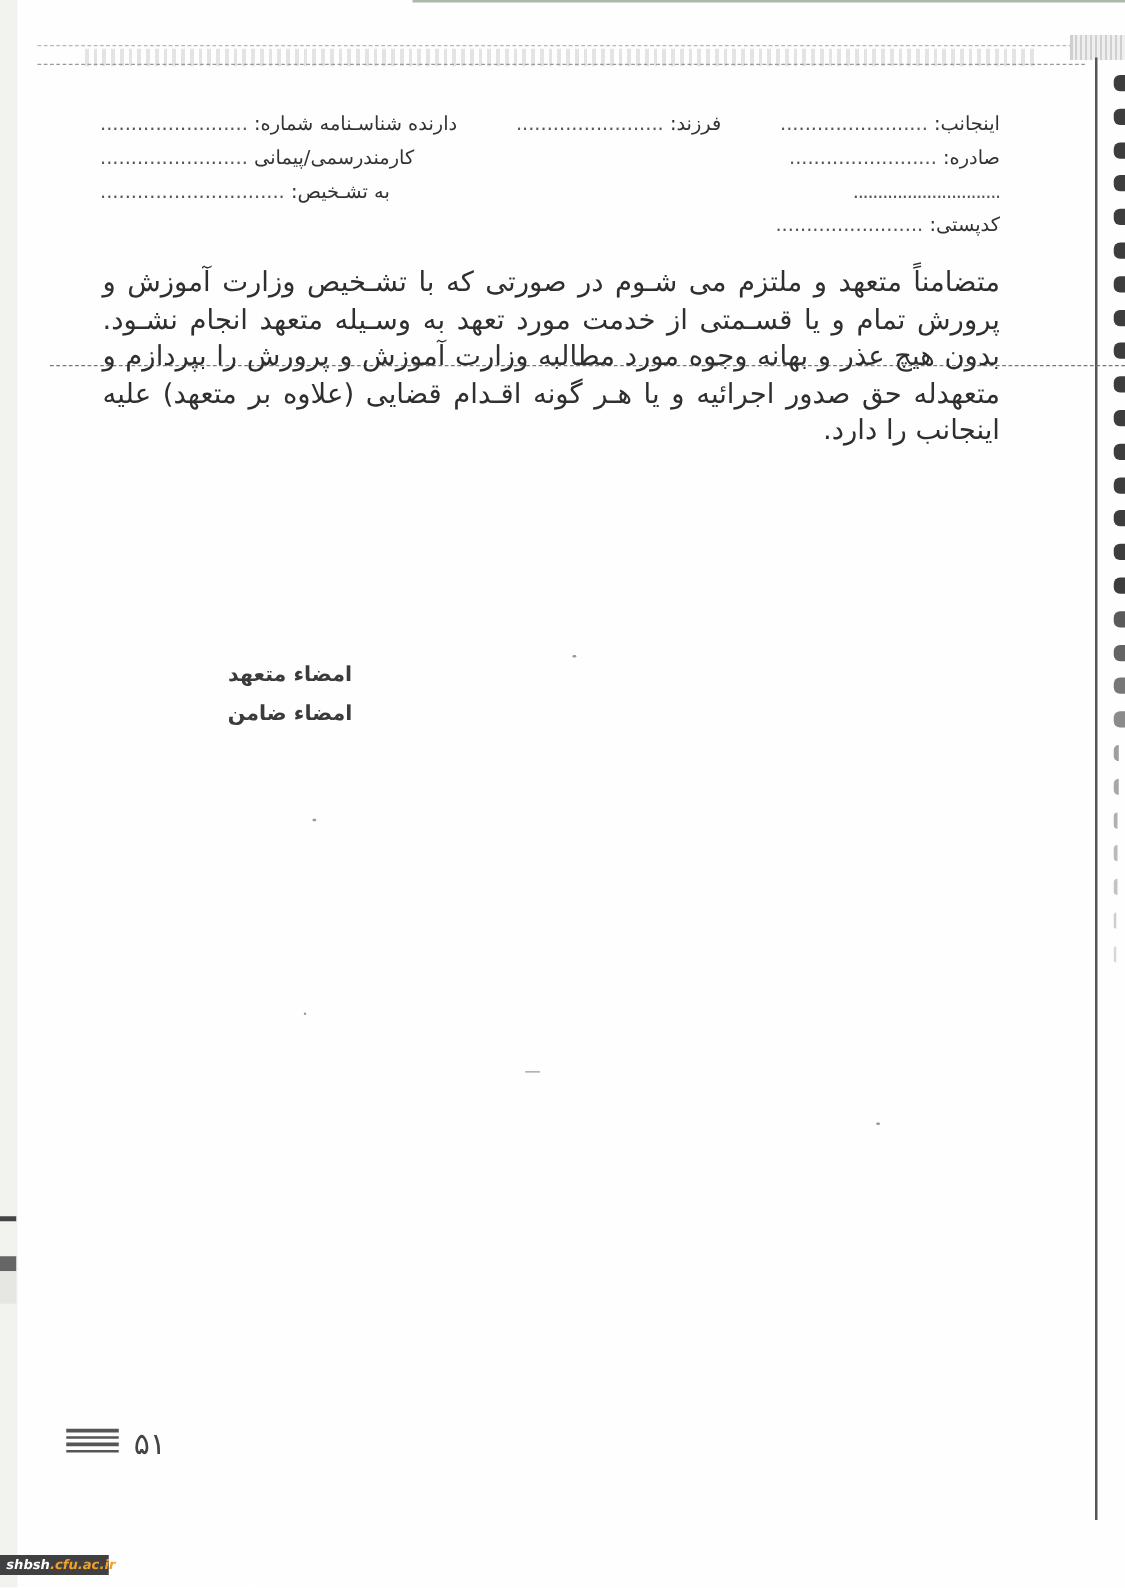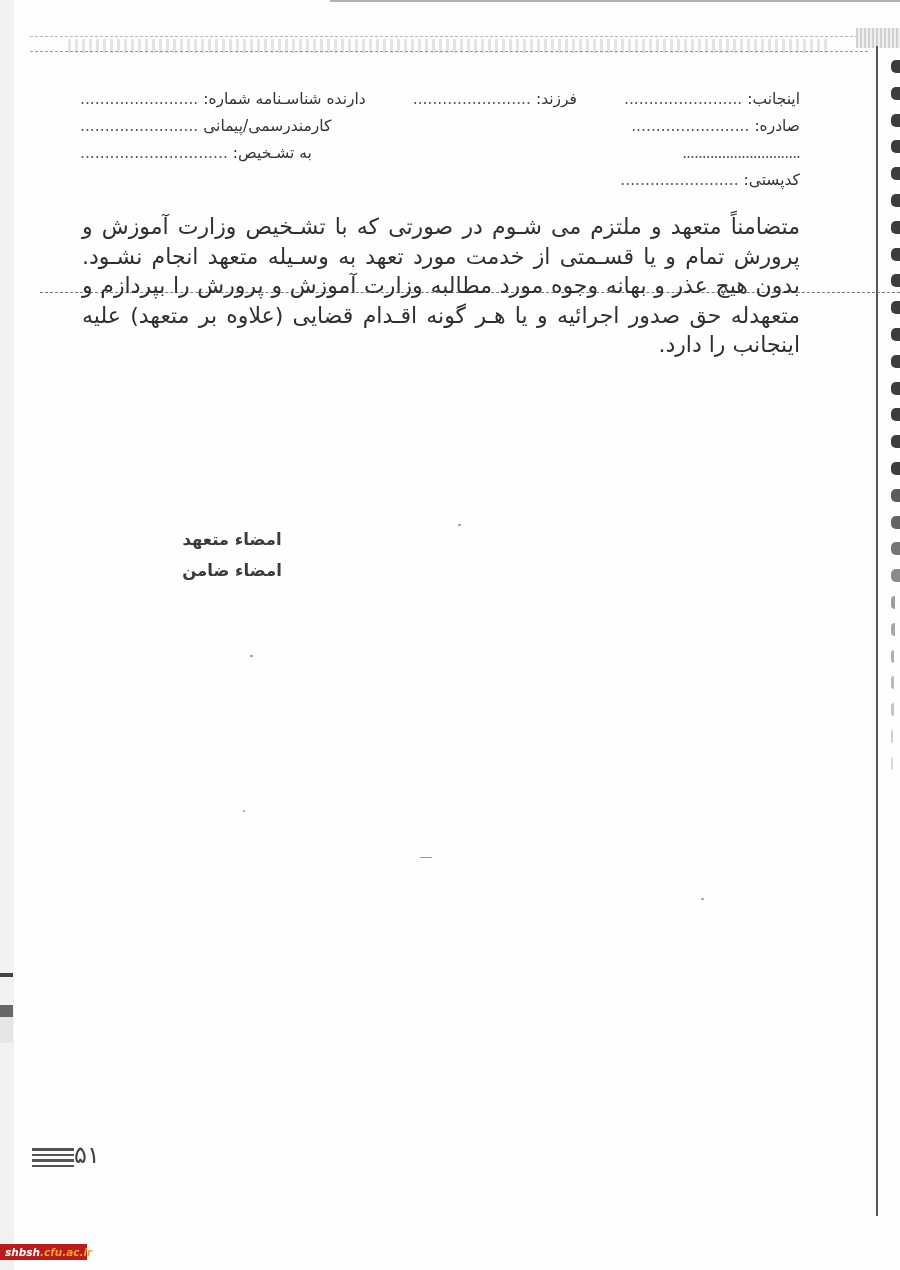--- a/index.html
+++ b/index.html
@@ -28,25 +28,25 @@
     .form .dots { color: #555; letter-spacing: -1px; }
     .paragraph { position: absolute; right: 100px; top: 212px; width: 718px; direction: rtl;
       text-align: justify; text-align-last: right; font-size: 22px; line-height: 29.5px; color: #2f2f2f; }
     .signatures { position: absolute; left: 180px; top: 482px; direction: rtl; text-align: center;
       font-size: 16.5px; font-weight: bold; line-height: 31px; color: #3b3b3b; width: 104px; margin-top: 42px; }
     .speck { position: absolute; width: 3px; height: 2px; background: #999; border-radius: 1px; }
     .left-tabs .t1 { position: absolute; left: 0; top: 973px; width: 13px; height: 4px; background: #444; }
     .left-tabs .t2 { position: absolute; left: 0; top: 1005px; width: 13px; height: 12px; background: #666; }
     .left-tabs .t3 { position: absolute; left: 0; top: 1017px; width: 13px; height: 26px; background: #e6e6e2; }
     .left-margin { position: absolute; left: 0; top: 0; width: 14px; height: 1270px; background: #f2f2ee; }
-    .page-number { position: absolute; left: 32px; top: 1143px; display: flex; align-items: flex-end; gap: 0; }
+    .page-number { position: absolute; left: 53px; top: 1143px; display: flex; align-items: flex-start; gap: 12px; }
     .bars { display: flex; flex-direction: column; gap: 3px; }
     .bars span { display: block; width: 42px; height: 2.5px; background: #555; }
     .page-number .num { font-size: 24px; color: #444; line-height: 24px; direction: rtl; }
-    .watermark { position: absolute; left: 0; top: 1244px; width: 87px; height: 16px; background: #b91c1c;
+    .watermark { position: absolute; left: 0; top: 1244px; width: 87px; height: 16px; background: #404040;
       font-family: "DejaVu Sans", sans-serif; font-size: 10.5px; font-weight: bold; font-style: italic;
       line-height: 16px; padding-left: 5px; box-sizing: border-box; white-space: nowrap; }
     .watermark .a { color: #ffffff; }
     .watermark .b { color: #f0a030; }
   </style>
 </head>
 <body>
 
 <div class="page">
   <div class="left-margin"></div>

